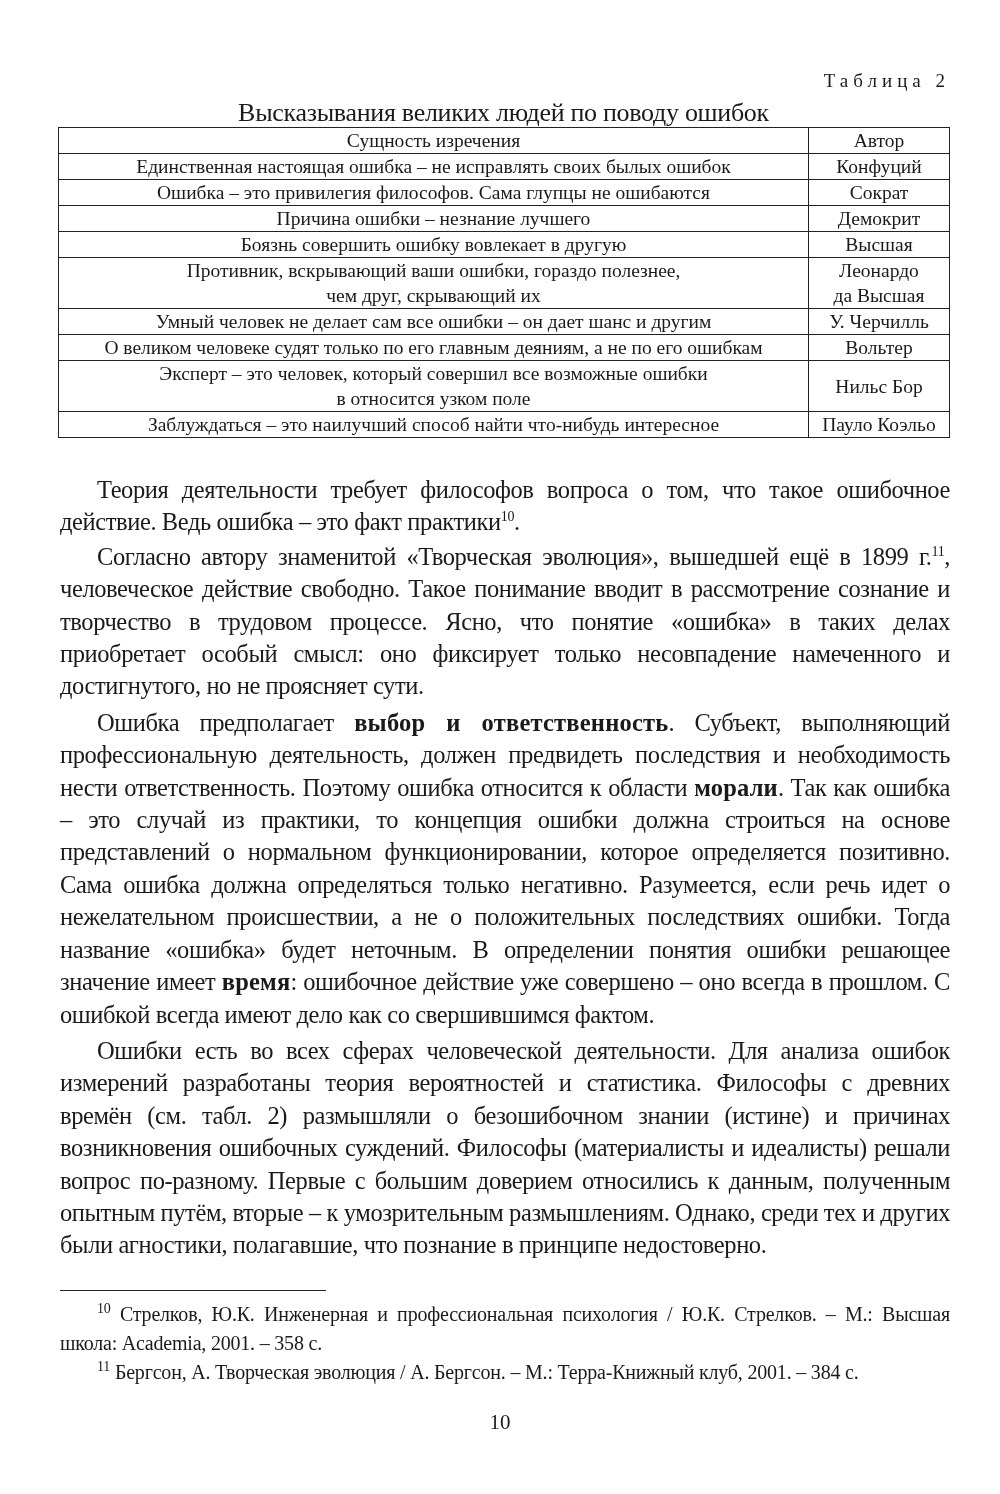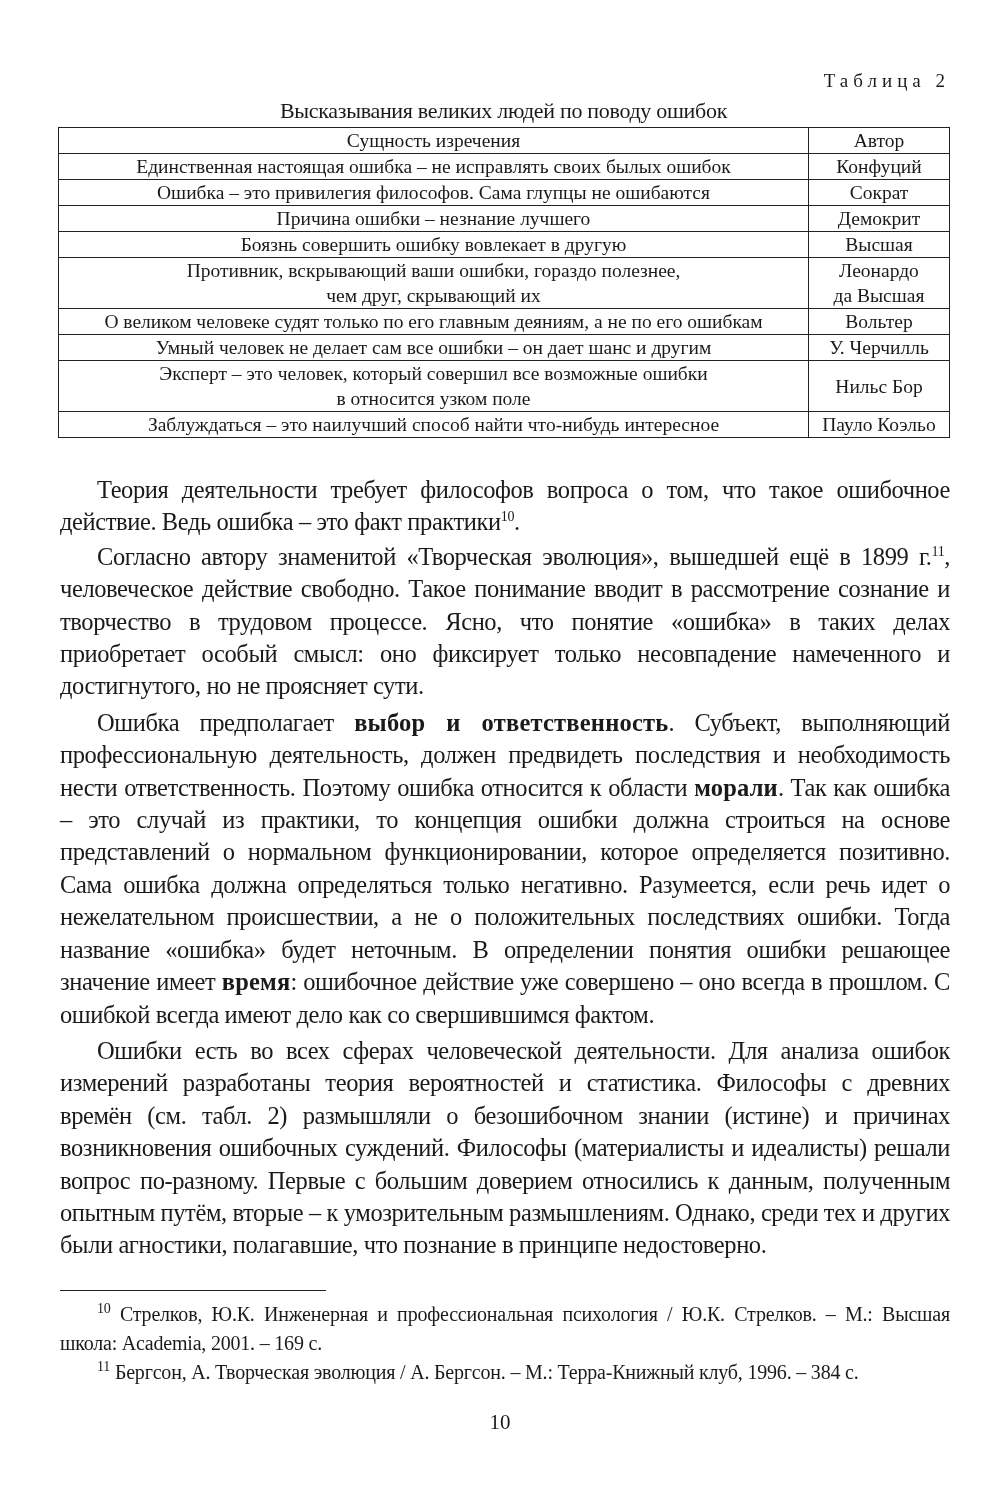--- a/index.html
+++ b/index.html
@@ -1,19 +1,19 @@
 <!DOCTYPE html>
 <html><head>
 <meta charset="utf-8">
 <style>
   html, body { margin:0; padding:0; background:#ffffff; }
   body { width:1000px; height:1494px; position:relative; overflow:hidden; color:#1a1a1a;
          font-family:"Liberation Serif", "DejaVu Serif", serif; }
   .table-label { position:absolute; right:50px; top:70px; font-size:19px; letter-spacing:5px; }
-  .table-title { position:absolute; left:58px; width:891px; top:98px; text-align:center; font-size:22px; letter-spacing:-0.3px; }
+  .table-title { position:absolute; left:58px; width:891px; top:98px; text-align:center; font-size:26px; letter-spacing:-0.3px; }
   table.quotes { position:absolute; left:58px; top:127px; width:892px; border-collapse:collapse;
                  font-size:19.5px; line-height:25px; }
   table.quotes td { border:1.5px solid #222; text-align:center; padding:0 2px; vertical-align:middle; }
   table.quotes td.q { width:745px; }
   table.quotes tr.single td { height:25px; }
   table.quotes tr.double td { height:50px; }
   .body-text { position:absolute; left:60px; top:474px; width:890px; font-size:24.5px; line-height:32.4px;
                text-align:justify; letter-spacing:-0.4px; }
   .body-text p { margin:0; text-indent:37px; }
   .body-text p + p { margin-top:2px; }
@@ -73,32 +73,32 @@
           <div>Противник, вскрывающий ваши ошибки, гораздо полезнее,</div>
           <div>чем друг, скрывающий их</div>
         </td>
         <td>
           <div>Леонардо</div>
           <div>да Высшая</div>
         </td>
       </tr>
       <tr class="single">
         <td class="q">
+          <div>Умный человек не делает сам все ошибки – он дает шанс и другим</div>
+        </td>
+        <td>
+          <div>У. Черчилль</div>
+        </td>
+      </tr>
+      <tr class="single">
+        <td class="q">
           <div>О великом человеке судят только по его главным деяниям, а не по его ошибкам</div>
         </td>
         <td>
           <div>Вольтер</div>
-        </td>
-      </tr>
-      <tr class="single">
-        <td class="q">
-          <div>Умный человек не делает сам все ошибки – он дает шанс и другим</div>
-        </td>
-        <td>
-          <div>У. Черчилль</div>
         </td>
       </tr>
       <tr class="double">
         <td class="q">
           <div>Эксперт – это человек, который совершил все возможные ошибки</div>
           <div>в относится узком поле</div>
         </td>
         <td>
           <div>Нильс Бор</div>
         </td>
@@ -116,17 +116,17 @@
 
 <div class="body-text">
   <p><span>Теория деятельности требует философов вопроса о том, что такое ошибочное действие. Ведь ошибка – это факт практики</span><sup>10</sup><span>.</span></p>
   <p><span>Согласно автору знаменитой «Творческая эволюция», вышедшей ещё в 1899 г.</span><sup>11</sup><span>, человеческое действие свободно. Такое понимание вводит в рассмотрение сознание и творчество в трудовом процессе. Ясно, что понятие «ошибка» в таких делах приобретает особый смысл: оно фиксирует только несовпадение намеченного и достигнутого, но не проясняет сути.</span></p>
   <p style="margin-top:4px"><span>Ошибка предполагает </span><b>выбор и ответственность</b><span>. Субъект, выполняющий профессиональную деятельность, должен предвидеть последствия и необходимость нести ответственность. Поэтому ошибка относится к области </span><b>морали</b><span>. Так как ошибка – это случай из практики, то концепция ошибки должна строиться на основе представлений о нормальном функционировании, которое определяется позитивно. Сама ошибка должна определяться только негативно. Разумеется, если речь идет о нежелательном происшествии, а не о положительных последствиях ошибки. Тогда название «ошибка» будет неточным. В определении понятия ошибки решающее значение имеет </span><b>время</b><span>: ошибочное действие уже совершено – оно всегда в прошлом. С ошибкой всегда имеют дело как со свершившимся фактом.</span></p>
   <p style="margin-top:4px">Ошибки есть во всех сферах человеческой деятельности. Для анализа ошибок измерений разработаны теория вероятностей и статистика. Философы с древних времён (см. табл. 2) размышляли о безошибочном знании (истине) и причинах возникновения ошибочных суждений. Философы (материалисты и идеалисты) решали вопрос по-разному. Первые с большим доверием относились к данным, полученным опытным путём, вторые – к умозрительным размышлениям. Однако, среди тех и других были агностики, полагавшие, что познание в принципе недостоверно.</p>
 </div>
 
 <div class="fn-rule"></div>
 <div class="footnotes">
-  <p><sup>10</sup><span> Стрелков, Ю.К. Инженерная и профессиональная психология / Ю.К. Стрелков. – М.: Высшая школа: Academia, 2001. – 169 с.</span></p>
-  <p><sup>11</sup><span> Бергсон, А. Творческая эволюция / А. Бергсон. – М.: Терра-Книжный клуб, 1996. – 384 с.</span></p>
+  <p><sup>10</sup><span> Стрелков, Ю.К. Инженерная и профессиональная психология / Ю.К. Стрелков. – М.: Высшая школа: Academia, 2001. – 358 с.</span></p>
+  <p><sup>11</sup><span> Бергсон, А. Творческая эволюция / А. Бергсон. – М.: Терра-Книжный клуб, 2001. – 384 с.</span></p>
 </div>
 
 <div class="page-number">10</div>
 
 </body></html>

